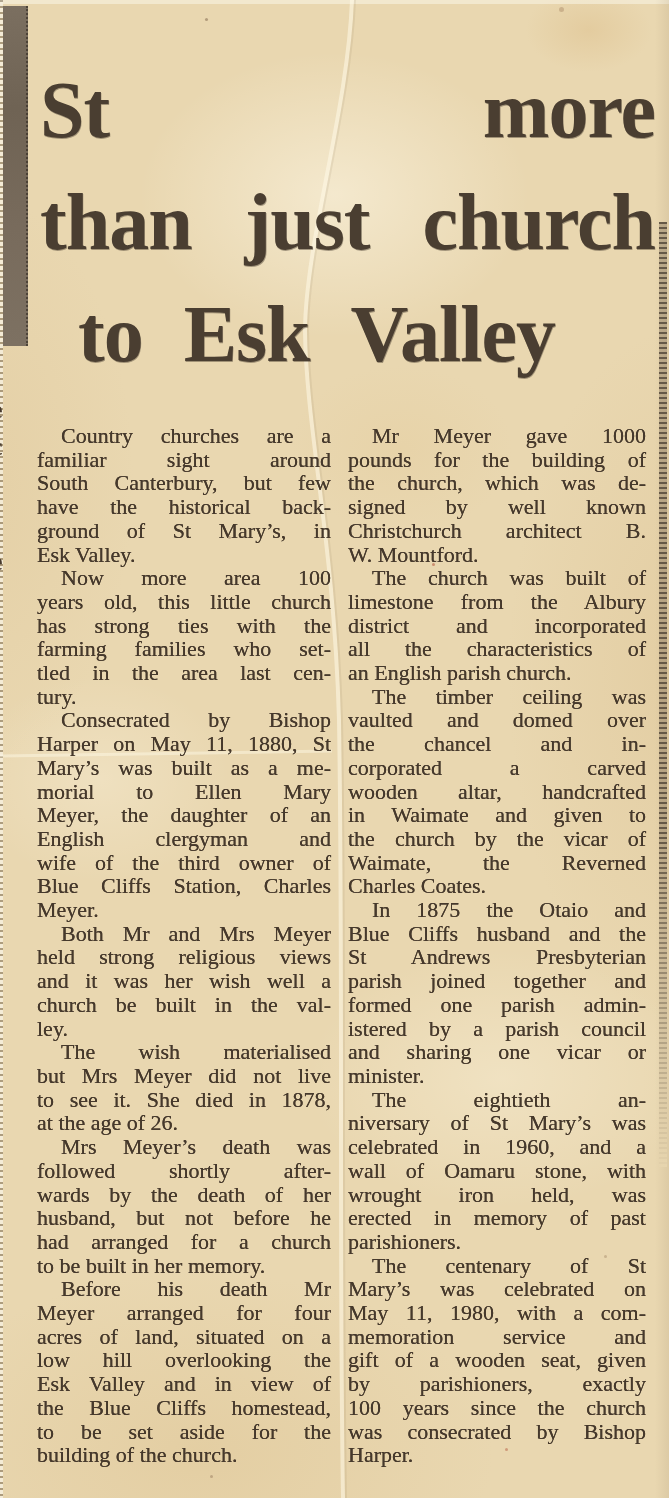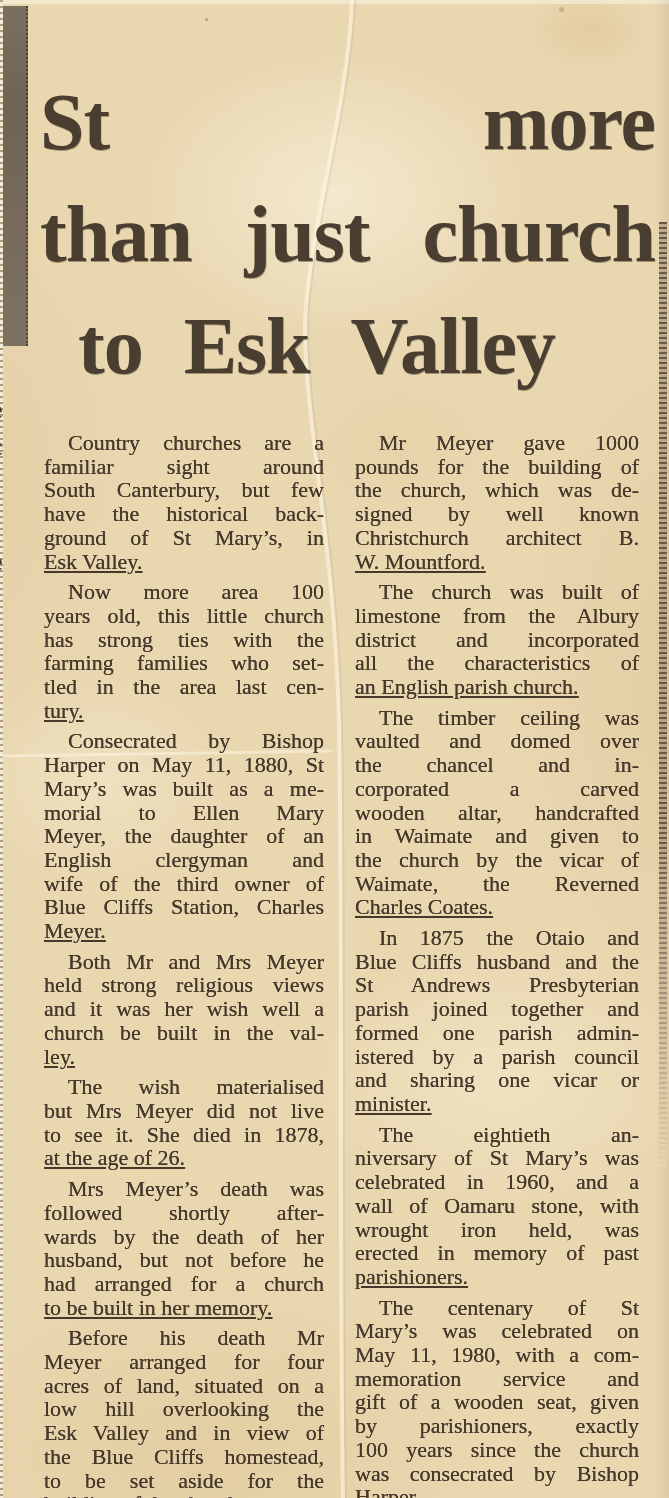--- a/index.html
+++ b/index.html
@@ -46,34 +46,34 @@
     background:transparent;
     box-shadow:
       205px 18px 0 rgba(110,85,60,0.45),
       560px 8px 0 1px rgba(140,100,70,0.30),
       432px 563px 0 rgba(176,80,58,0.55),
       505px 1448px 0 rgba(176,80,58,0.45),
       228px 536px 0 rgba(120,90,65,0.35),
       210px 1475px 0 rgba(120,90,65,0.35),
       604px 1255px 0 rgba(130,95,65,0.30);}
   
-  .headline{position:absolute;left:40px;top:66px;width:615px;color:var(--headline-ink,#4a3e31);}
+  .headline{position:absolute;left:40px;top:54px;width:615px;color:var(--headline-ink,#4a3e31);}
   .hline{display:flex;justify-content:space-between;align-items:center;height:112px;
     font-size:80px;font-weight:bold;letter-spacing:-1px;
     text-shadow:0.6px 0.6px 0.6px rgba(74,62,49,0.45);white-space:nowrap;}
   .hline.h2{padding:0 100px 0 38px;text-align:right;}
   
   .col{position:absolute;top:424px;font-size:22px;line-height:23.7px;color:var(--ink,#46392c);
     text-shadow:0 0 0.6px currentColor;}
   .col-left{left:37px;width:294px;}
   .col-right{left:348px;width:298px;}
-  .para{margin:7px;}
+  .para{margin:0;}
   .bline{text-align:justify;text-align-last:justify;}
   .bline.first{text-indent:24px;}
-  .bline.plast{text-align:right;text-align-last:left;text-decoration:underline;}
+  .bline.plast{text-align:right;text-align-last:left;}
 </style>
 </head>
 <body>
 
 <div class="clipping">
 
   <div class="top-sliver"></div>
   <div class="left-sliver"></div>
   <div class="right-shade"></div>
   <div class="dark-strip"></div>

